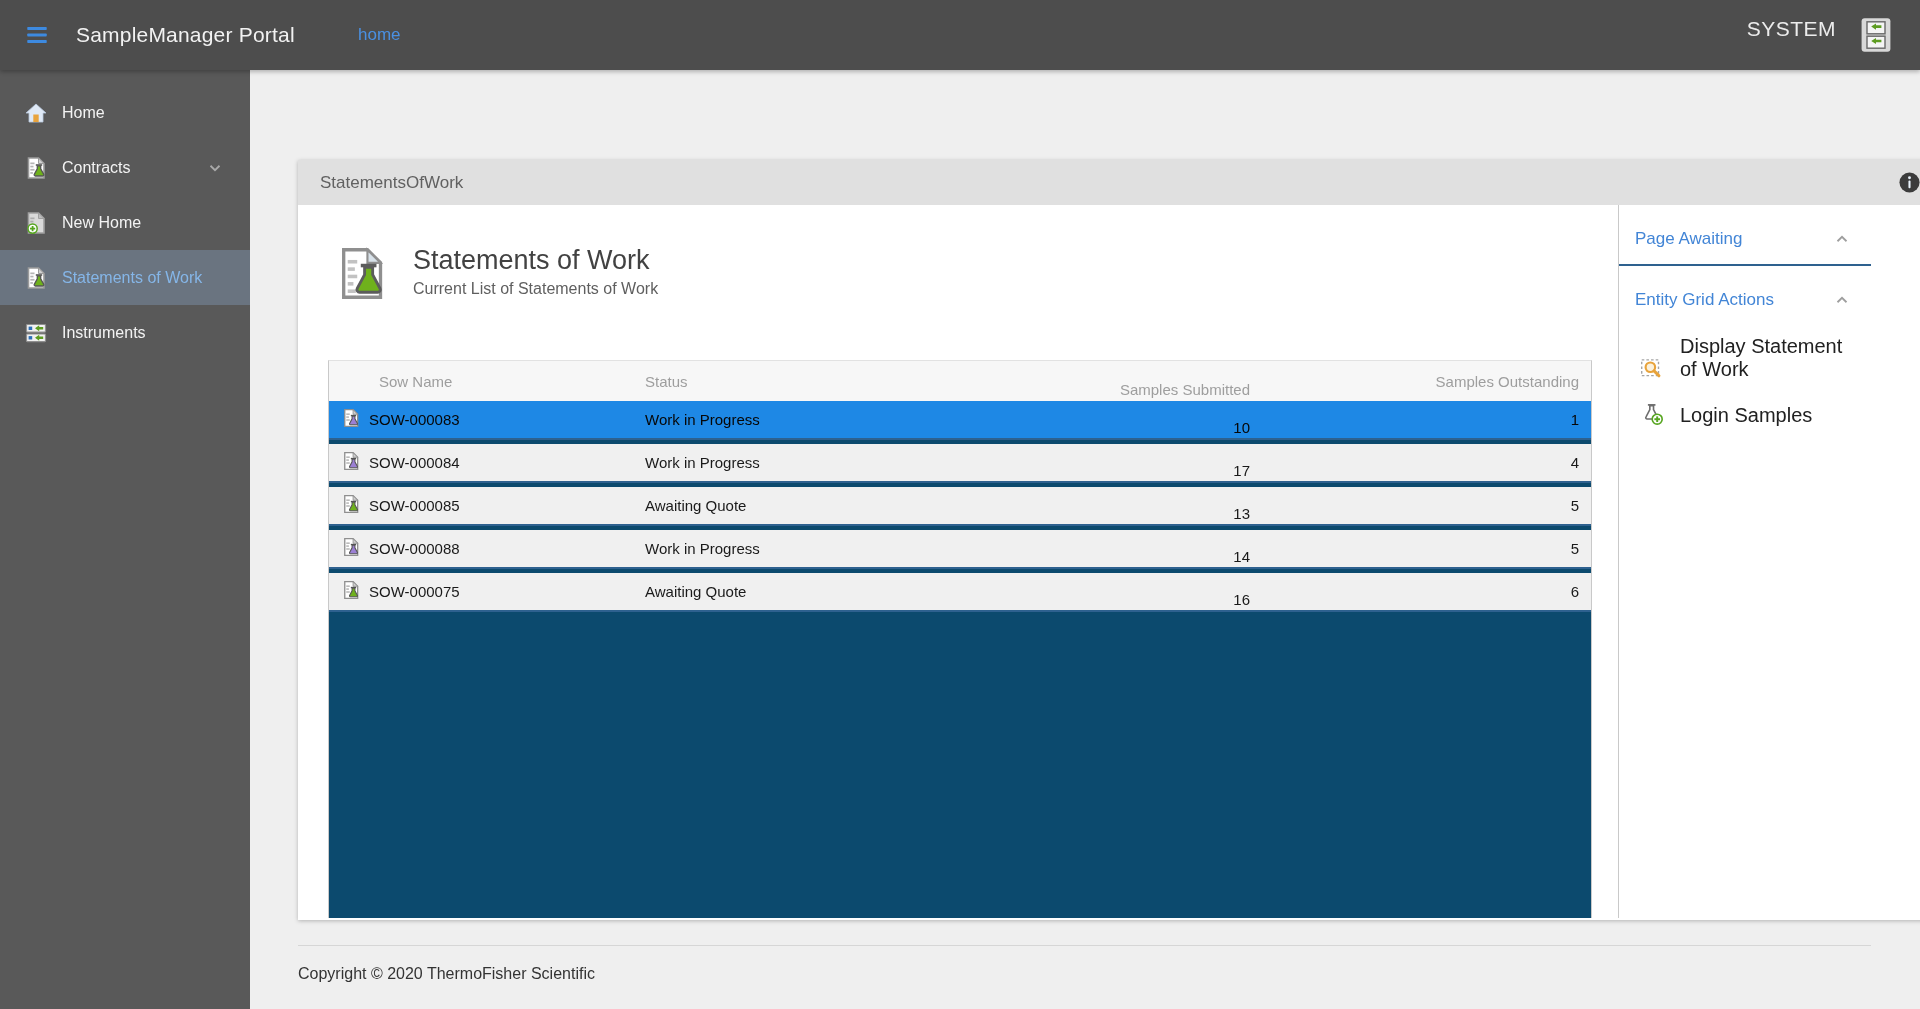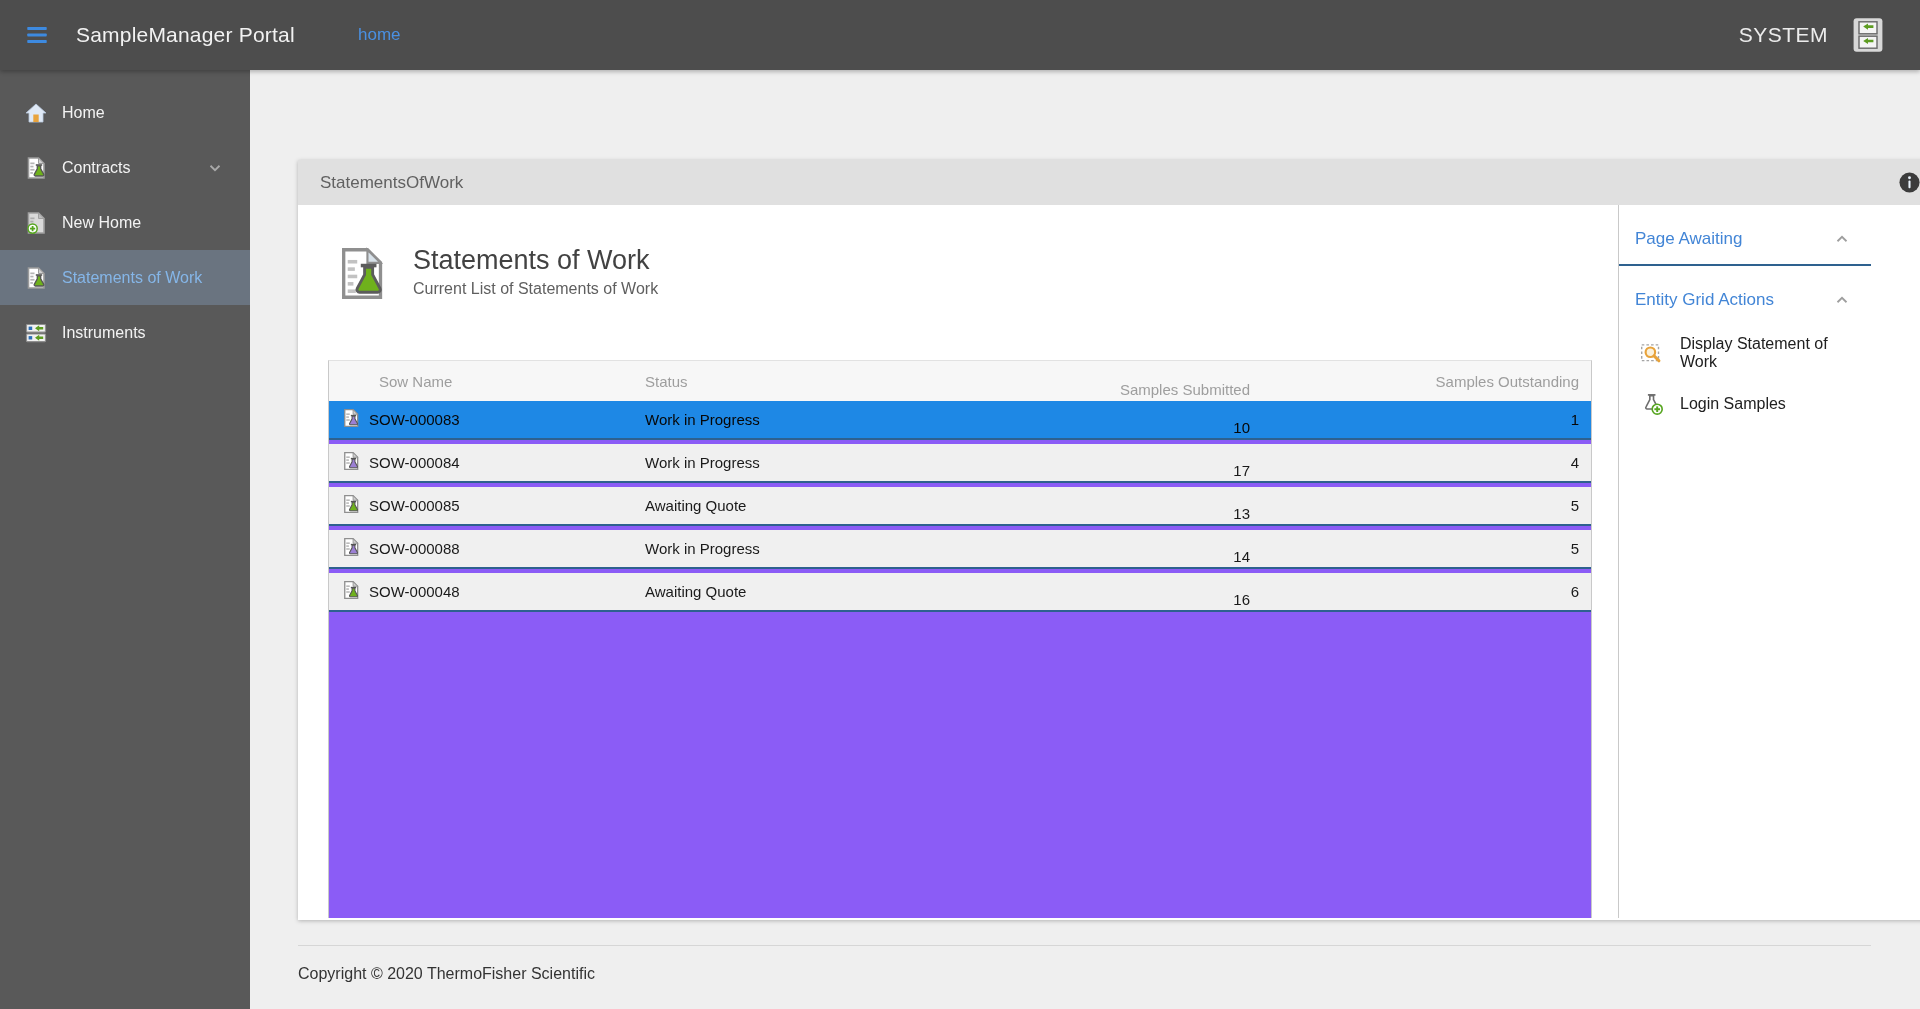--- a/index.html
+++ b/index.html
@@ -7,22 +7,22 @@
     font-family:"Liberation Sans", sans-serif; background:#efefef; }
 
   
   .topbar { position:absolute; left:0; top:0; width:1920px; height:70px;
     background:#4d4d4d; display:flex; align-items:center; z-index:20;
     box-shadow:0 2px 4px rgba(0,0,0,.25); }
   .hamburger { width:26px; height:26px; margin-left:24px; cursor:pointer; }
   .app-title { color:#f2f2f2; font-size:21px; margin-left:26px; letter-spacing:.2px; }
   .nav-home { position:absolute; left:358px; color:#4a90e2; font-size:17px;
     text-decoration:none; cursor:pointer; }
-  .topbar-right { margin-left:auto; display:flex; align-items:center; gap:24px;
-    padding-right:36px; }
+  .topbar-right { margin-left:auto; display:flex; align-items:flex-start; gap:24px;
+    padding-right:28px; }
   .user-name { color:#ececec; font-size:21px; letter-spacing:.5px; }
   .user-icon { width:32px; height:36px; }
 
   
   .sidebar { position:absolute; left:0; top:70px; width:250px; height:939px;
     background:#595959; padding-top:15px; }
   .side-item { height:55px; display:flex; align-items:center; padding-left:24px;
     cursor:pointer; position:relative; }
   .side-item .s-icon { width:24px; height:24px; flex:0 0 24px; }
   .side-item .s-label { color:#f3f3f3; font-size:16px; margin-left:14px; }
@@ -43,42 +43,42 @@
 
   .title-block { position:absolute; left:35px; top:85px; display:flex; gap:23px;
     align-items:flex-start; }
   .big-icon { width:57px; height:57px; }
   .page-title { font-size:27px; color:#424242; font-weight:400; line-height:1.15; }
   .page-subtitle { font-size:16px; color:#5f5f5f; margin-top:4px; }
 
   
   .grid-box { position:absolute; left:30px; top:200px; width:1264px; bottom:2px;
     border-left:1px solid #c9c9c9; border-right:1px solid #c9c9c9;
-    border-top:1px solid #e2e2e2; background:#8b5cf6; }
+    border-top:1px solid #e2e2e2; background:#0c4a6e; }
   .grid-head, .grid-row { display:grid;
     grid-template-columns:40px 276px 1fr 280px 337px; align-items:center; }
   .grid-head { height:40px; background:#f7f7f7; color:#9e9e9e; font-size:15px; }
   .grid-head .c-name { padding-left:10px; }
   .c-num { text-align:right; padding-right:4px;margin-top:16px; }
   .c-num-last { text-align:right; padding-right:12px; }
   .grid-row { height:39px; background:#f0f0f0; border-bottom:2px solid #2e618f;
     margin-bottom:4px; font-size:15px; color:#1a1a1a; cursor:pointer; }
   .grid-row.selected { background:#1e88e5; color:#070707; }
   .row-icon { width:20px; height:20px; margin-left:12px; }
 
   
   .panel { position:absolute; left:1320px; top:45px; bottom:2px; width:253px;
     border-left:1px solid #c9c9c9; background:#fff; }
   .panel-header { display:flex; align-items:center; justify-content:space-between;
     padding:24px 20px 15px 16px; cursor:pointer; }
   .panel-header .ph-label { color:#4285d6; font-size:17px; }
   .panel-header .chev { width:18px; height:18px; }
   .panel-divider { border-bottom:2px solid #2e618f; }
-  .panel-item { display:flex; align-items:center; gap:15px; padding:10px 8px 10px 20px;
-    font-size:16px; color:#212121; cursor:pointer; }
+  .panel-item { display:flex; align-items:flex-end; gap:15px; padding:10px 8px 10px 20px;
+    font-size:20px; color:#212121; cursor:pointer; }
   .panel-item .p-icon { width:26px; height:26px; flex:0 0 26px; }
 
   
   .footer-divider { position:absolute; left:48px; top:875px; width:1573px;
     border-top:1px solid #d6d6d6; }
   .footer-text { position:absolute; left:48px; top:895px; font-size:16px; color:#333; }
 </style>
 </head>
 <body>
 
@@ -288,21 +288,21 @@
       <svg class="row-icon" viewBox="0 0 24 24">
         <path d="M4.5 2 H14.5 L20 7.5 V22 H4.5 Z" fill="#ffffff" stroke="#8f8f8f" stroke-width="1.6"></path>
         <path d="M14.5 2 V7.5 H20 Z" fill="#d2d2d2" stroke="#8f8f8f" stroke-width="1"></path>
         <rect x="6.3" y="6.5" width="4.2" height="1.8" fill="#b5b5b5"></rect>
         <rect x="6.3" y="10" width="3.2" height="1.8" fill="#b5b5b5"></rect>
         <rect x="6.3" y="13.5" width="4.2" height="1.8" fill="#b5b5b5"></rect>
         <rect x="11.8" y="8.2" width="6.4" height="1.7" fill="#555"></rect>
         <path class="flask-fill" d="M13.3 9.9 h3.4 v3 l3 5.6 a1.1 1.1 0 0 1 -1 1.6 h-7.4 a1.1 1.1 0 0 1 -1 -1.6 l3 -5.6 Z" fill="#6fb11c" stroke="#555" stroke-width="1.3"></path>
       </svg>
     </div>
-    <div>SOW-000048</div>
+    <div>SOW-000075</div>
     <div>Awaiting Quote</div>
     <div class="c-num">16</div>
     <div class="c-num-last">6</div>
   </div>
 </div>
     </div>
 
     <div class="panel">
       <div class="panel-header">
         <span class="ph-label">Page Awaiting</span>

